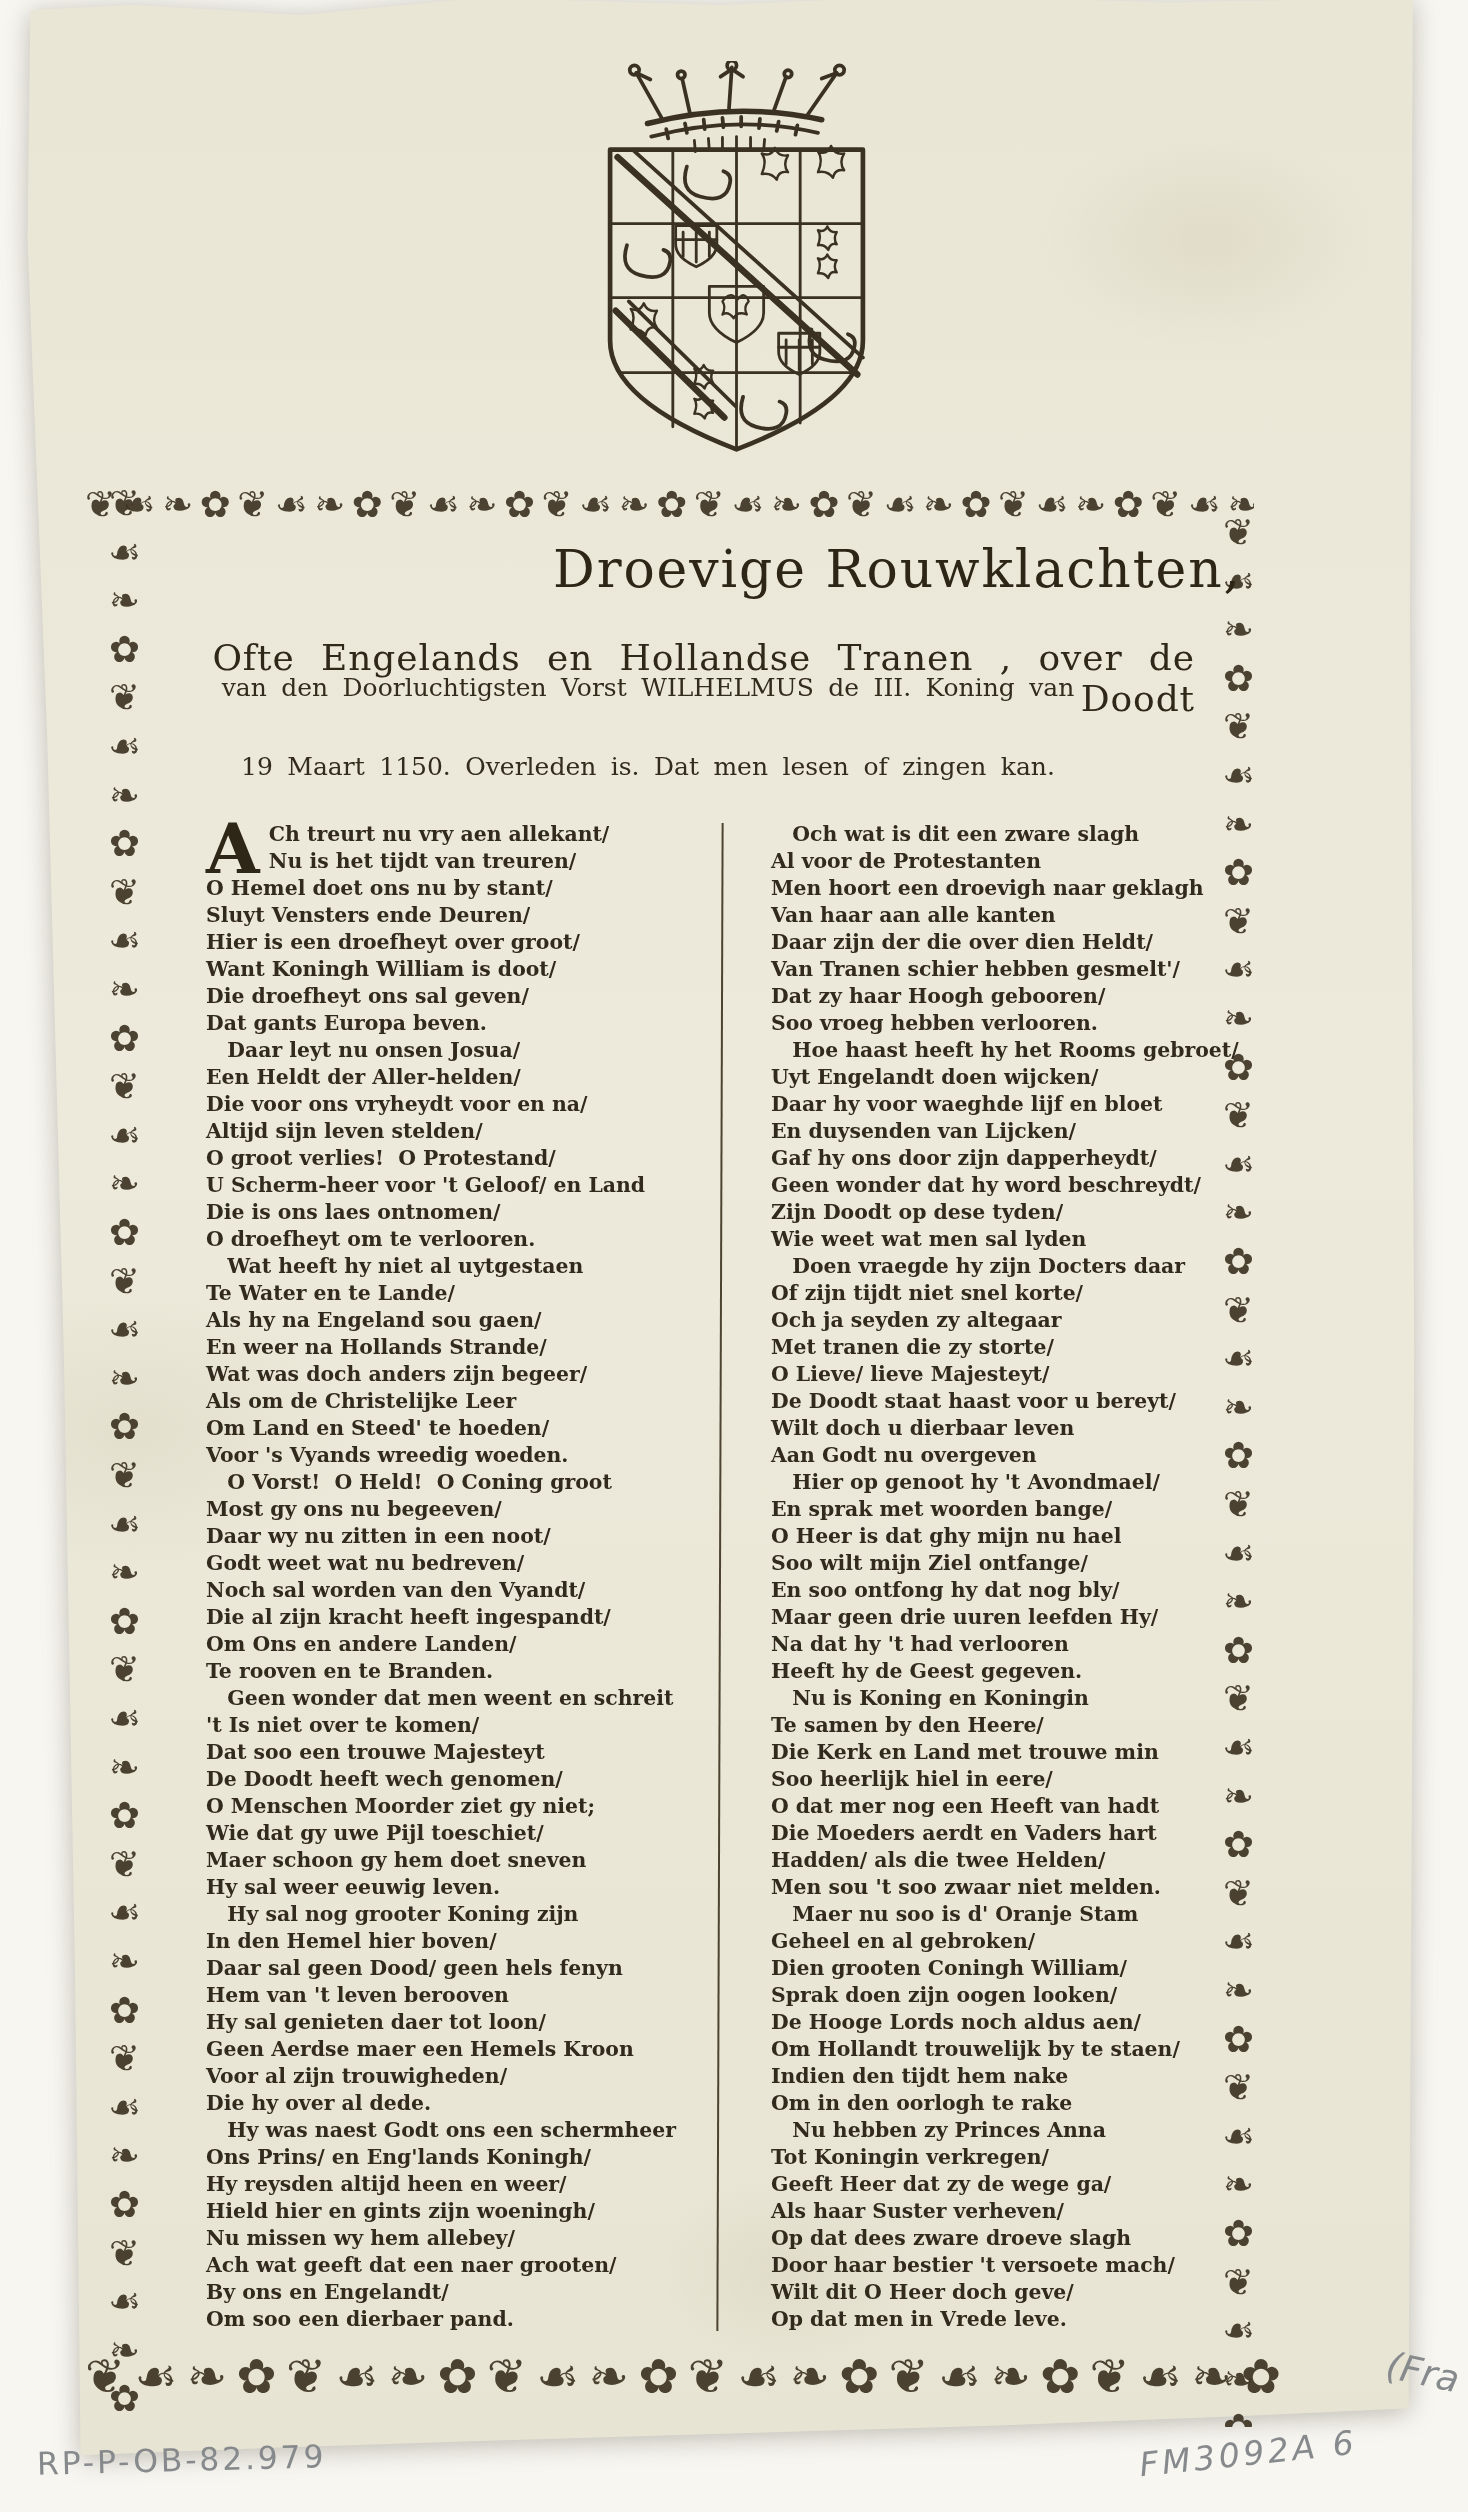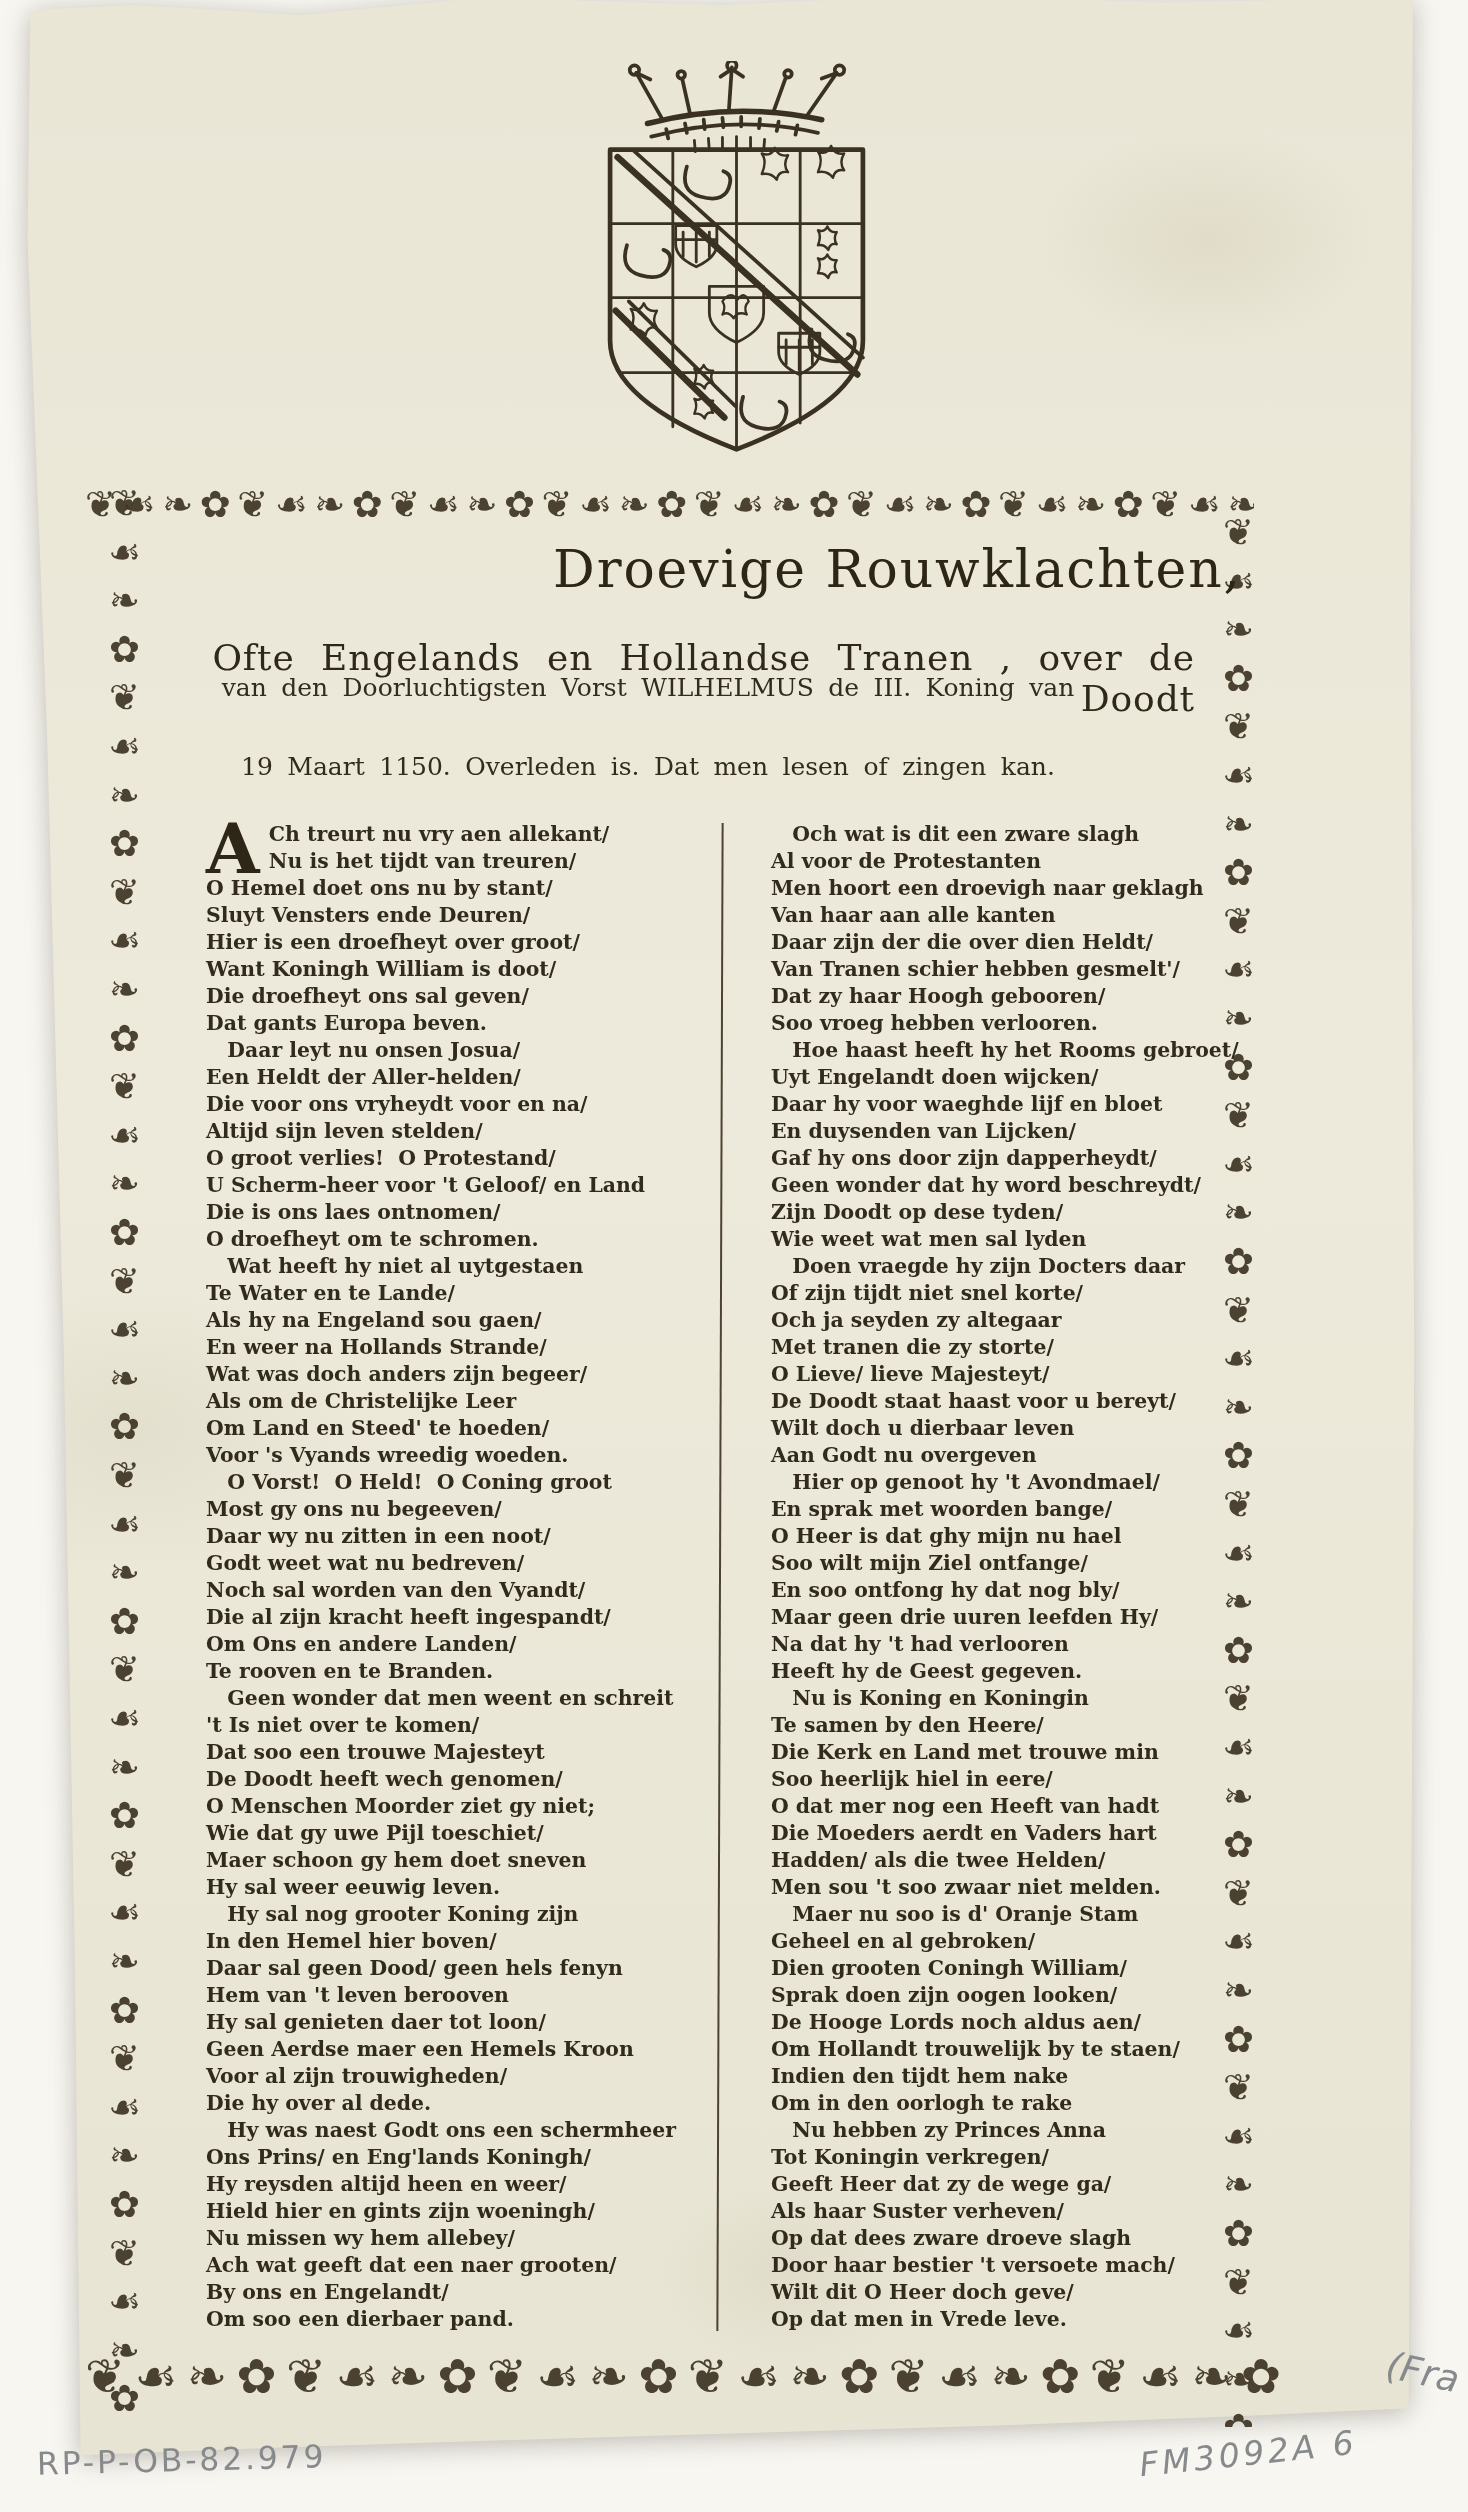--- a/index.html
+++ b/index.html
@@ -135,21 +135,21 @@
         <div class="verse-line">Want Koningh William is doot/</div>
         <div class="verse-line">Die droefheyt ons sal geven/</div>
         <div class="verse-line">Dat gants Europa beven.</div>
         <div class="verse-line">   Daar leyt nu onsen Josua/</div>
         <div class="verse-line">Een Heldt der Aller-helden/</div>
         <div class="verse-line">Die voor ons vryheydt voor en na/</div>
         <div class="verse-line">Altijd sijn leven stelden/</div>
         <div class="verse-line">O groot verlies!  O Protestand/</div>
         <div class="verse-line">U Scherm-heer voor 't Geloof/ en Land</div>
         <div class="verse-line">Die is ons laes ontnomen/</div>
-        <div class="verse-line">O droefheyt om te schromen.</div>
+        <div class="verse-line">O droefheyt om te verlooren.</div>
         <div class="verse-line">   Wat heeft hy niet al uytgestaen</div>
         <div class="verse-line">Te Water en te Lande/</div>
         <div class="verse-line">Als hy na Engeland sou gaen/</div>
         <div class="verse-line">En weer na Hollands Strande/</div>
         <div class="verse-line">Wat was doch anders zijn begeer/</div>
         <div class="verse-line">Als om de Christelijke Leer</div>
         <div class="verse-line">Om Land en Steed' te hoeden/</div>
         <div class="verse-line">Voor 's Vyands wreedig woeden.</div>
         <div class="verse-line">   O Vorst!  O Held!  O Coning groot</div>
         <div class="verse-line">Most gy ons nu begeeven/</div>

